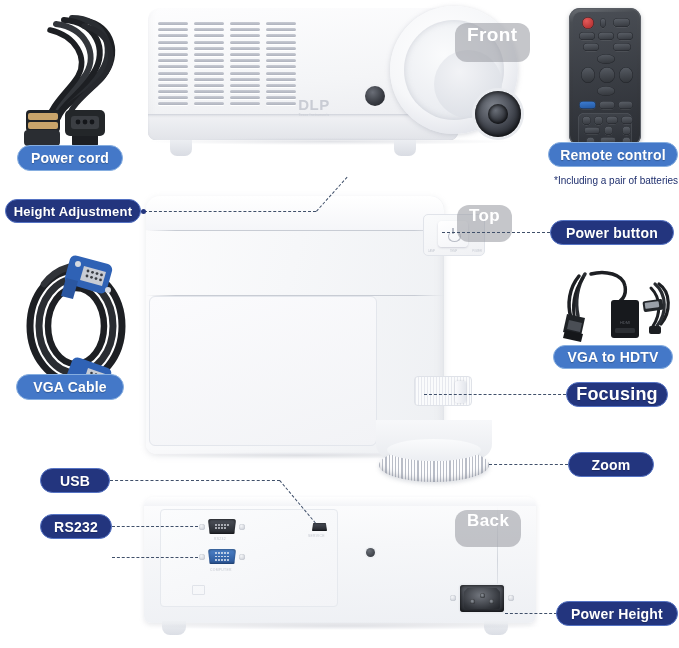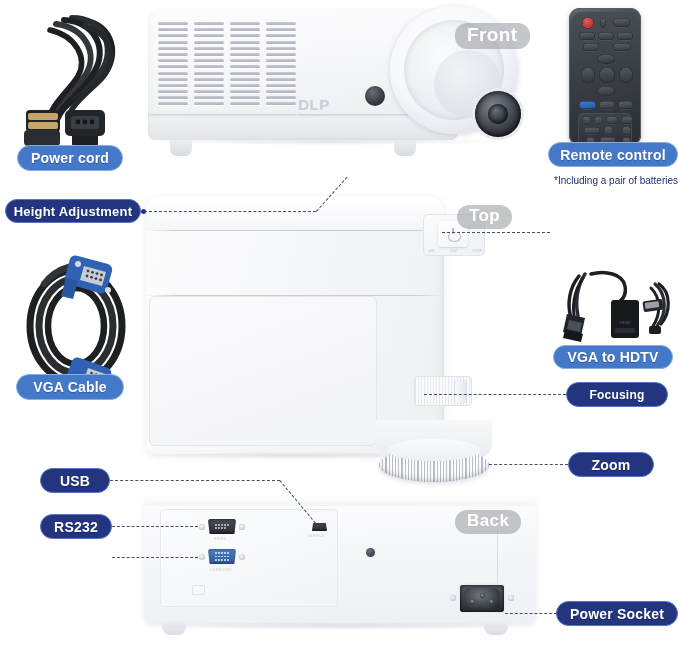--- a/index.html
+++ b/index.html
@@ -40,21 +40,21 @@
     background: #23357e; border-radius: 50%; z-index: 31;
   }
 
   
   .viewtag {
     position: absolute;
     color: #ffffff;
     font-weight: bold;
     background: rgba(150,152,158,.55);
     border-radius: 12px;
-    padding: 1px 12px 3px 12px;
+    padding: 1px 12px 16px 12px;
     z-index: 25;
     letter-spacing: .4px;
   }
 
   
   .front-body {
     position: absolute; left: 148px; top: 8px;
     width: 310px; height: 132px;
     background: linear-gradient(175deg,#fdfdfe 0%,#f4f5f7 55%,#e9eaee 100%);
     border-radius: 12px 16px 8px 8px;
@@ -755,45 +755,48 @@
   </div>
 
   <div class="badge light" style="left:548px; top:142px; width:130px; height:25px; font-size:14px;">
     <span>Remote control</span>
   </div>
 
   <div class="badge dark" style="left:5px;  top:199px; width:136px; height:24px; font-size:13px;">
     <span>Height Adjustment</span>
   </div>
 
+  <div class="badge dark" style="left:550px; top:220px; width:124px; height:25px; font-size:14px;">
+    <span>Power button</span>
+  </div>
 
   <div class="badge light" style="left:16px; top:374px; width:108px; height:26px; font-size:14px;">
     <span>VGA Cable</span>
   </div>
 
   <div class="badge light" style="left:553px; top:345px; width:120px; height:24px; font-size:14px;">
     <span>VGA to HDTV</span>
   </div>
 
-  <div class="badge dark" style="left:566px; top:382px; width:102px; height:25px; font-size:12px;">
+  <div class="badge dark" style="left:566px; top:382px; width:102px; height:25px; font-size:18px;">
     <span>Focusing</span>
   </div>
 
   <div class="badge dark" style="left:568px; top:452px; width:86px; height:25px; font-size:14px;">
     <span>Zoom</span>
   </div>
 
   <div class="badge dark" style="left:40px; top:468px; width:70px; height:25px; font-size:14px;">
     <span>USB</span>
   </div>
 
   <div class="badge dark" style="left:40px; top:514px; width:72px; height:25px; font-size:14px;">
     <span>RS232</span>
   </div>
 
 
   <div class="badge dark" style="left:556px; top:601px; width:122px; height:25px; font-size:14px;">
-    <span>Power Socket</span>
+    <span>Power Height</span>
   </div>
 
   <div class="footnote">*Including a pair of batteries</div>
 
 </div>
 
 </body></html>

